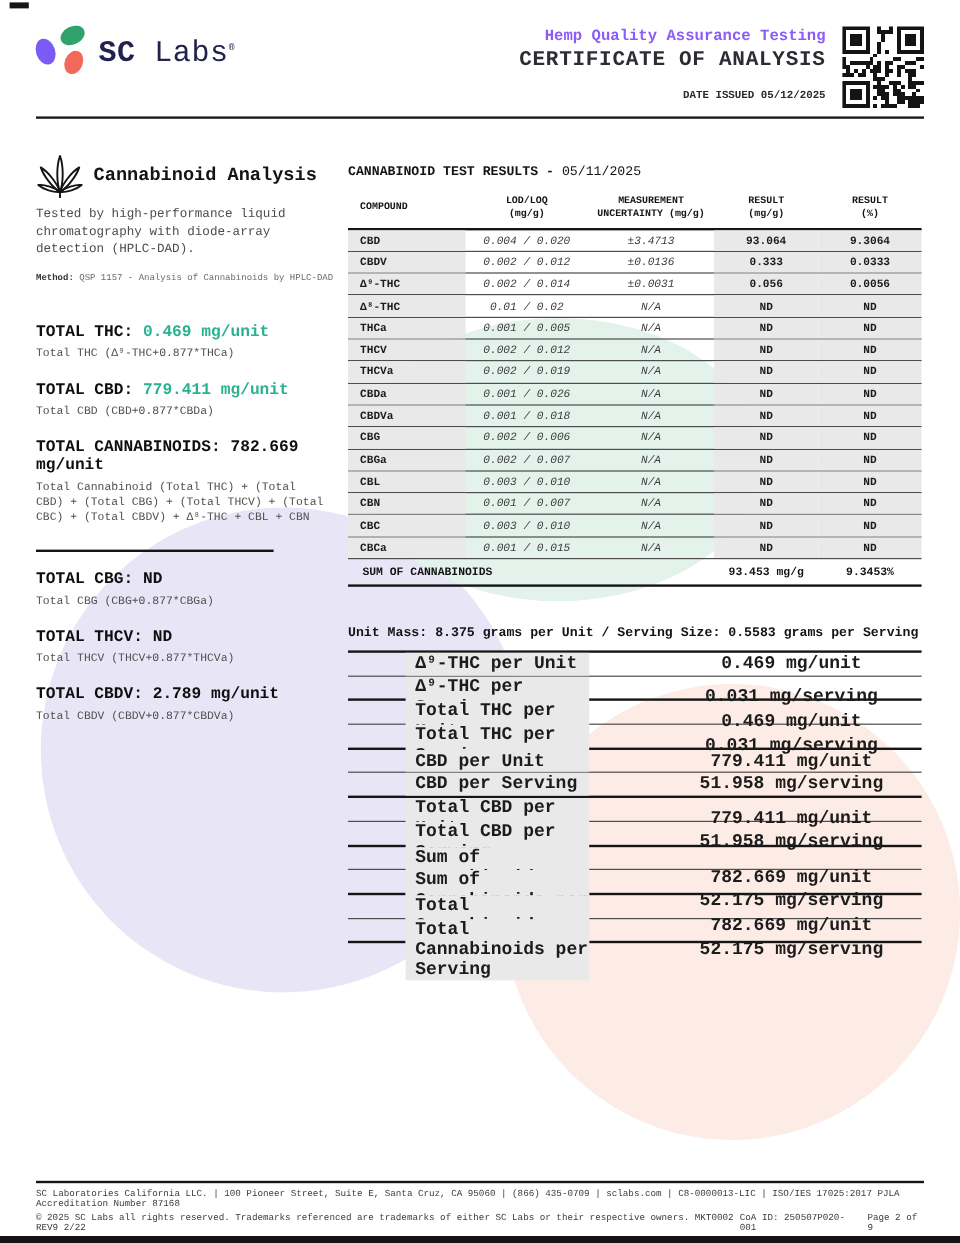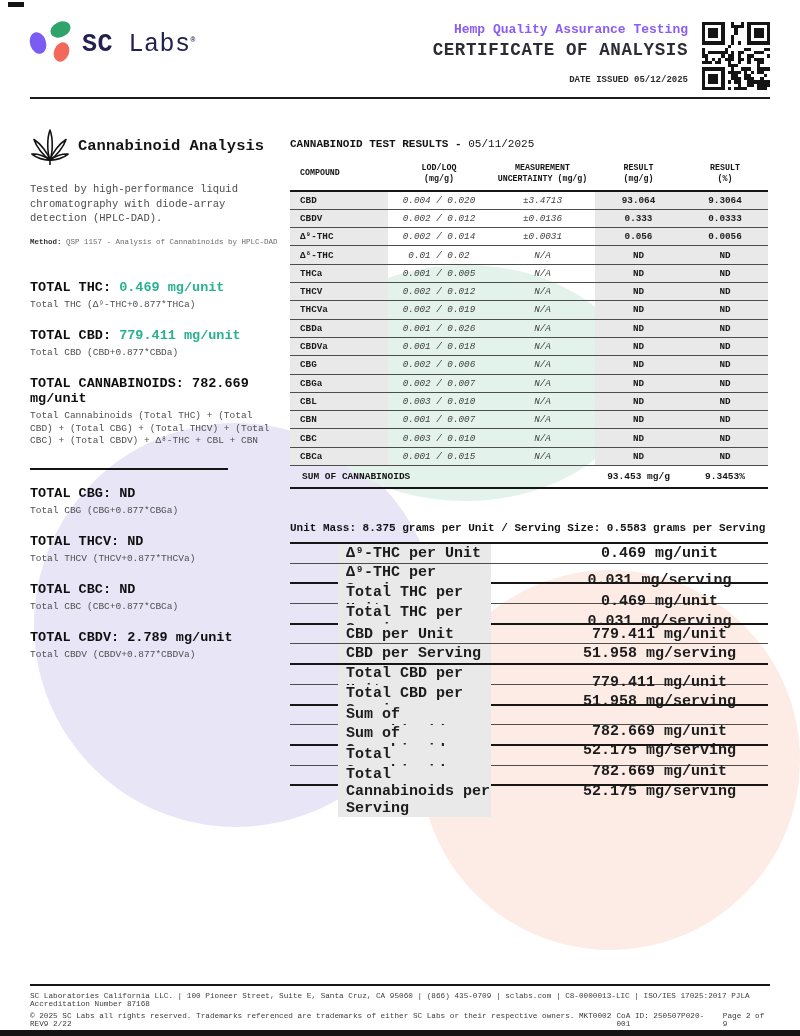--- a/index.html
+++ b/index.html
@@ -30,21 +30,21 @@
   .date-issued{font-size:9px;font-weight:bold;color:#2b2b2b;margin-top:15px;}
   .qr{position:absolute;right:30px;top:22px;width:68px;height:68px;z-index:2;}
   .qr svg{width:68px;height:68px;display:block;}
   .header-rule{position:absolute;left:30px;right:30px;top:97px;height:2px;background:#1c1c1c;z-index:2;}
 
   
   .left-col{position:absolute;left:30px;top:126px;width:250px;z-index:1;}
   .section-head{display:flex;align-items:center;gap:8px;}
   .leaf-icon svg{width:40px;height:40px;display:block;}
   .section-title{font-size:15.5px;font-weight:bold;color:#141414;}
-  .description{margin-top:16px;font-size:10.5px;line-height:1.4;color:#4c4c4c;width:238px;}
+  .description{margin-top:6px;font-size:10.5px;line-height:1.4;color:#4c4c4c;width:238px;}
   .method-line{margin-top:12px;font-size:7.5px;color:#6b6b6b;}
   .method-label{font-weight:bold;color:#333;}
   .totals{margin-top:34px;}
   .total-block{margin-bottom:16px;}
   .total-head{font-size:13.5px;font-weight:bold;color:#0f0f0f;}
   .total-value{font-weight:bold;}
   .total-value.teal{color:#2ab18f;}
   .formula{margin-top:4px;font-size:9.5px;line-height:1.35;color:#4f4f4f;width:240px;}
   .left-divider{width:198px;height:2px;background:#141414;margin:20px 0 16px 0;}
 
@@ -265,34 +265,30 @@
         <div class="total-block">
           <div class="total-head"><span>TOTAL THC: </span><span class="total-value teal">0.469 mg/unit</span></div>
           <div class="formula">Total THC (Δ⁹-THC+0.877*THCa)</div>
         </div>
         <div class="total-block">
           <div class="total-head"><span>TOTAL CBD: </span><span class="total-value teal">779.411 mg/unit</span></div>
           <div class="formula">Total CBD (CBD+0.877*CBDa)</div>
         </div>
         <div class="total-block">
           <div class="total-head"><span>TOTAL CANNABINOIDS: </span><span class="total-value">782.669 mg/unit</span></div>
-          <div class="formula">Total Cannabinoids (Total THC) + (Total CBD) + (Total CBG) + (Total THCV) + (Total CBC) + (Total CBDV) + Δ⁸-THC + CBL + CBN</div>
+          <div class="formula">Total Cannabinoid (Total THC) + (Total CBD) + (Total CBG) + (Total THCV) + (Total CBC) + (Total CBDV) + Δ⁸-THC + CBL + CBN</div>
         </div>
         <div class="left-divider"></div>
         <div class="total-block">
           <div class="total-head"><span>TOTAL CBG: </span><span class="total-value">ND</span></div>
           <div class="formula">Total CBG (CBG+0.877*CBGa)</div>
         </div>
         <div class="total-block">
           <div class="total-head"><span>TOTAL THCV: </span><span class="total-value">ND</span></div>
           <div class="formula">Total THCV (THCV+0.877*THCVa)</div>
-        </div>
-        <div class="total-block">
-          <div class="total-head"><span>TOTAL CBC: </span><span class="total-value">ND</span></div>
-          <div class="formula">Total CBC (CBC+0.877*CBCa)</div>
         </div>
         <div class="total-block">
           <div class="total-head"><span>TOTAL CBDV: </span><span class="total-value">2.789 mg/unit</span></div>
           <div class="formula">Total CBDV (CBDV+0.877*CBDVa)</div>
         </div>
       </div>
   </div>
 
   <div class="right-col">
     <div class="rt-title">

